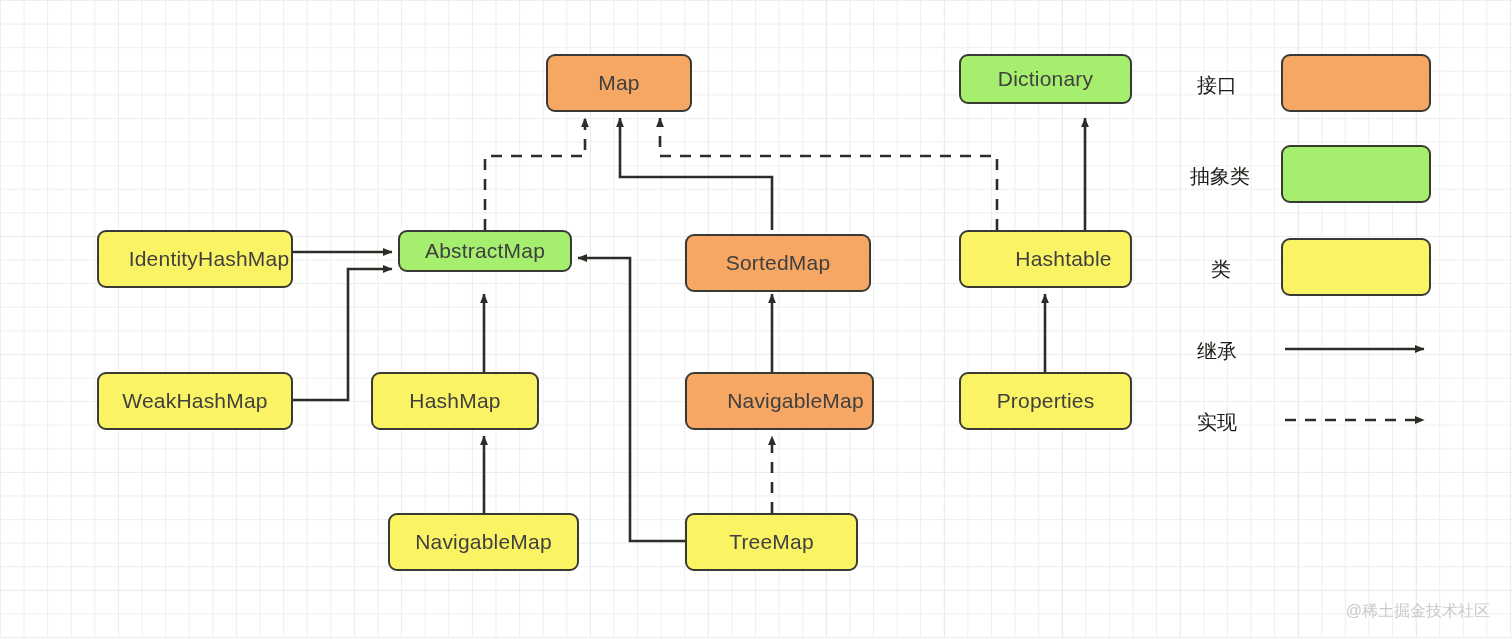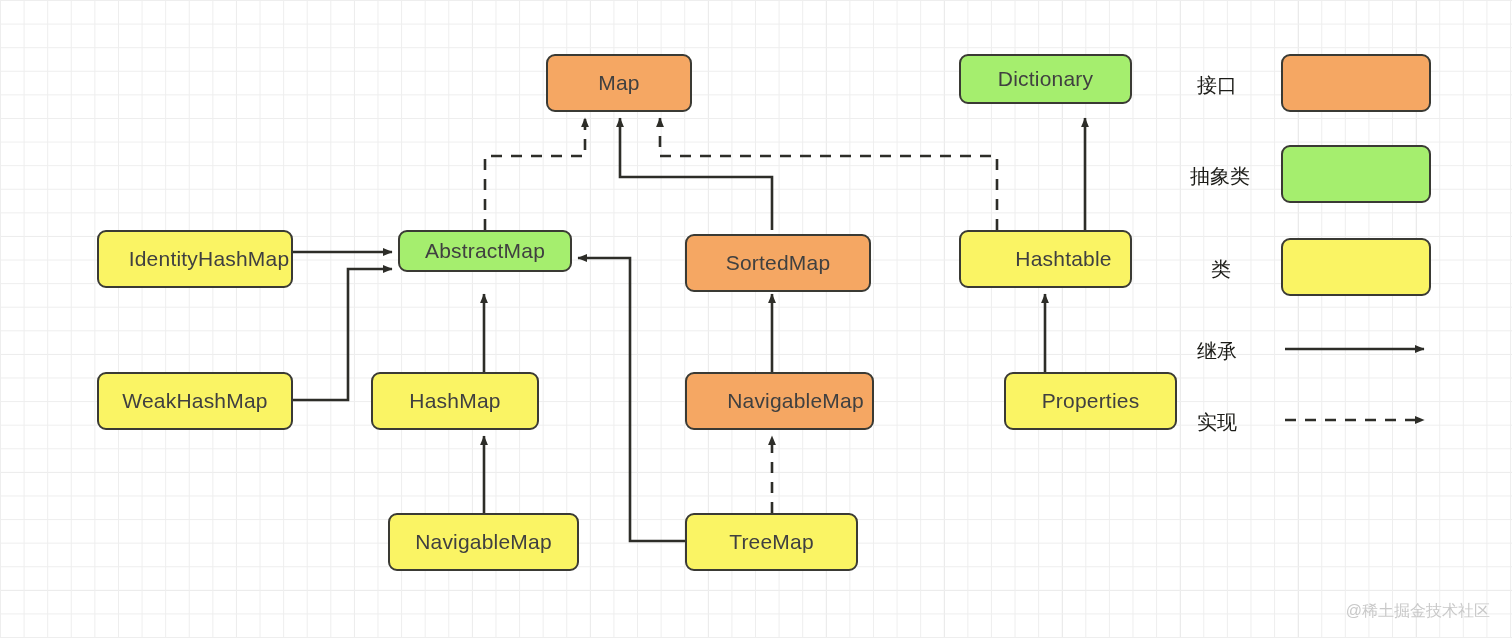--- a/index.html
+++ b/index.html
@@ -155,21 +155,21 @@
   </div>
 
   <div class="node" style="left:371px; top:372px; width:168px; height:58px; background:#FAF464;">
     <span>HashMap</span>
   </div>
 
   <div class="node" style="left:685px; top:372px; width:189px; height:58px; background:#F5A763;padding-left:32px;">
     <span>NavigableMap</span>
   </div>
 
-  <div class="node" style="left:959px; top:372px; width:173px; height:58px; background:#FAF464;margin-left:45px;">
+  <div class="node" style="left:959px; top:372px; width:173px; height:58px; background:#FAF464;">
     <span>Properties</span>
   </div>
 
   <div class="node" style="left:388px; top:513px; width:191px; height:58px; background:#FAF464;">
     <span>NavigableMap</span>
   </div>
 
   <div class="node" style="left:685px; top:513px; width:173px; height:58px; background:#FAF464;">
     <span>TreeMap</span>
   </div>

